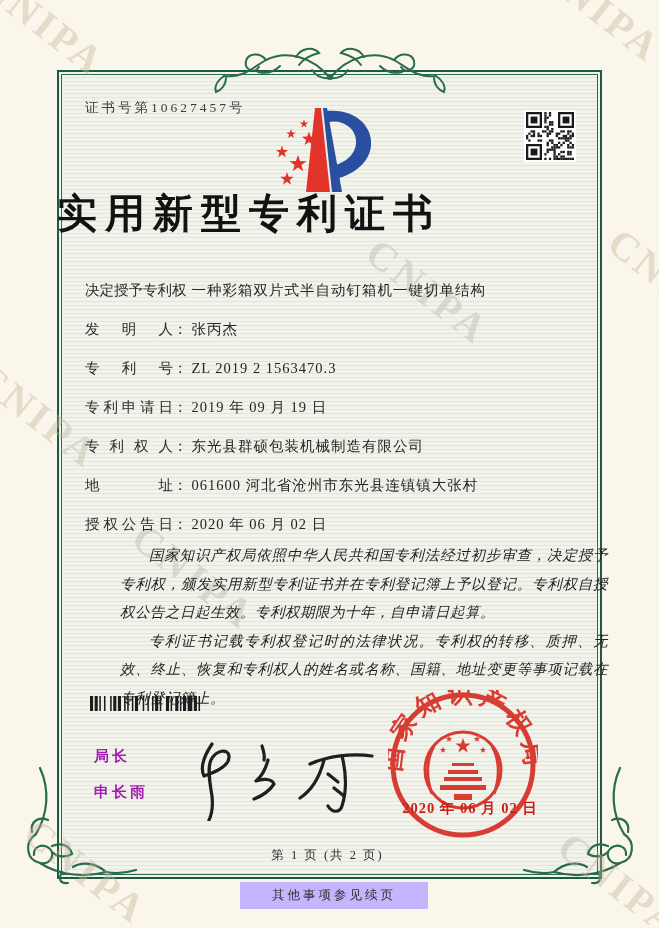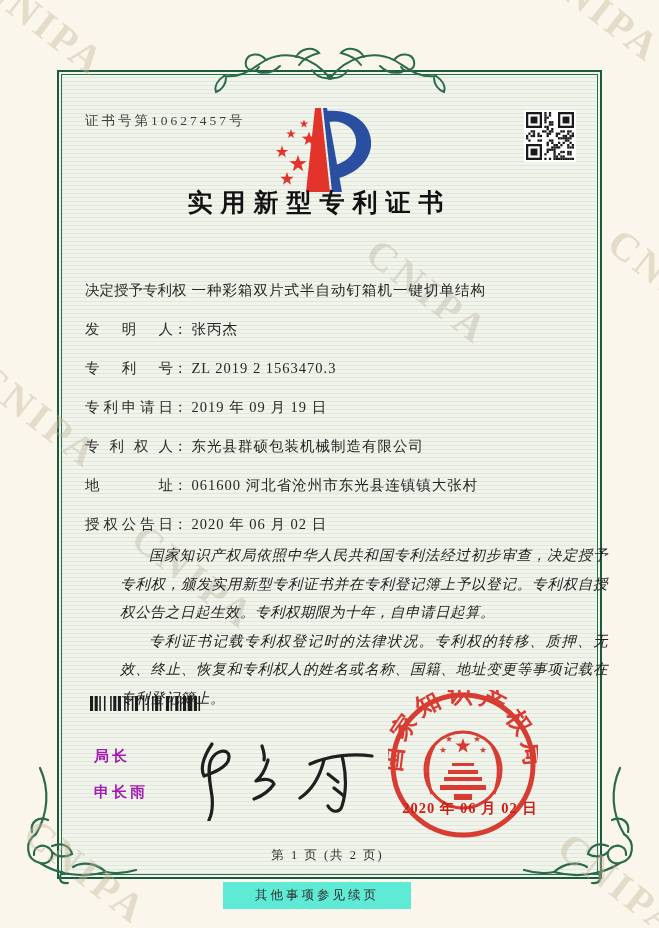--- a/index.html
+++ b/index.html
@@ -25,27 +25,27 @@
   .frame-inner{
     position:absolute;inset:2px;border:1px solid #2a6b4a;
     background:
       repeating-linear-gradient(0deg, rgba(122,168,138,0.17) 0px, rgba(122,168,138,0.17) 1px, transparent 1px, transparent 4px);
   }
   
   .orn{position:absolute;z-index:2;}
   
   .content{position:absolute;inset:0;z-index:4;}
   .cert-number{
-    position:absolute;left:85px;top:112px;font-size:13.5px;letter-spacing:3px;color:#3e3e3e;
+    position:absolute;left:85px;top:99px;font-size:13.5px;letter-spacing:3px;color:#3e3e3e;
   }
   .logo{position:absolute;left:260px;top:102px;}
   .qr{position:absolute;left:524px;top:110px;background:#fff;padding:2px;}
   .title{
-    position:absolute;left:57px;top:186px;width:525px;text-align:center;
-    font-size:25px;font-weight:600;letter-spacing:8px;color:#121212;
+    position:absolute;left:57px;top:186px;width:525px;text-align:left;
+    font-size:40px;font-weight:600;letter-spacing:8px;color:#121212;
   }
   .rows{position:absolute;left:85px;top:0;width:495px;font-size:14.5px;}
   .row{position:absolute;left:0;height:20px;white-space:nowrap;color:#262626;}
   .flabel{
     display:inline-block;width:88px;text-align:justify;text-align-last:justify;
     vertical-align:top;color:#2c2c2c;
   }
   .colon{display:inline-block;margin-right:4px;}
   .fvalue{letter-spacing:1px;}
   .grant-pair{position:absolute;left:260px;top:0;}
@@ -65,22 +65,22 @@
   .seal{position:absolute;left:388px;top:690px;}
   .seal-date{
     position:absolute;left:392px;top:799px;width:156px;text-align:center;
     color:#cc2017;font-size:14.5px;letter-spacing:1px;font-weight:600;
   }
   .page-info{
     position:absolute;left:57px;top:847px;width:541px;text-align:center;
     font-size:12.5px;letter-spacing:2px;color:#2e2e2e;
   }
   .note-strip{
-    position:absolute;left:223px;top:882px;width:188px;height:27px;
-    background:#5eead4;display:flex;align-items:center;justify-content:center;
+    position:absolute;left:240px;top:882px;width:188px;height:27px;
+    background:#c4b5fd;display:flex;align-items:center;justify-content:center;
     font-size:12.5px;letter-spacing:3px;color:#2e2e2e;z-index:4;
   }
 </style>
 </head>
 <body>
 
 <div class="wm-layer">
   <span class="wm" style="left:-28px;top:0px">CNIPA</span>
   <span class="wm" style="left:528px;top:-14px">CNIPA</span>
   <span class="wm" style="left:598px;top:258px">CNIPA</span>

